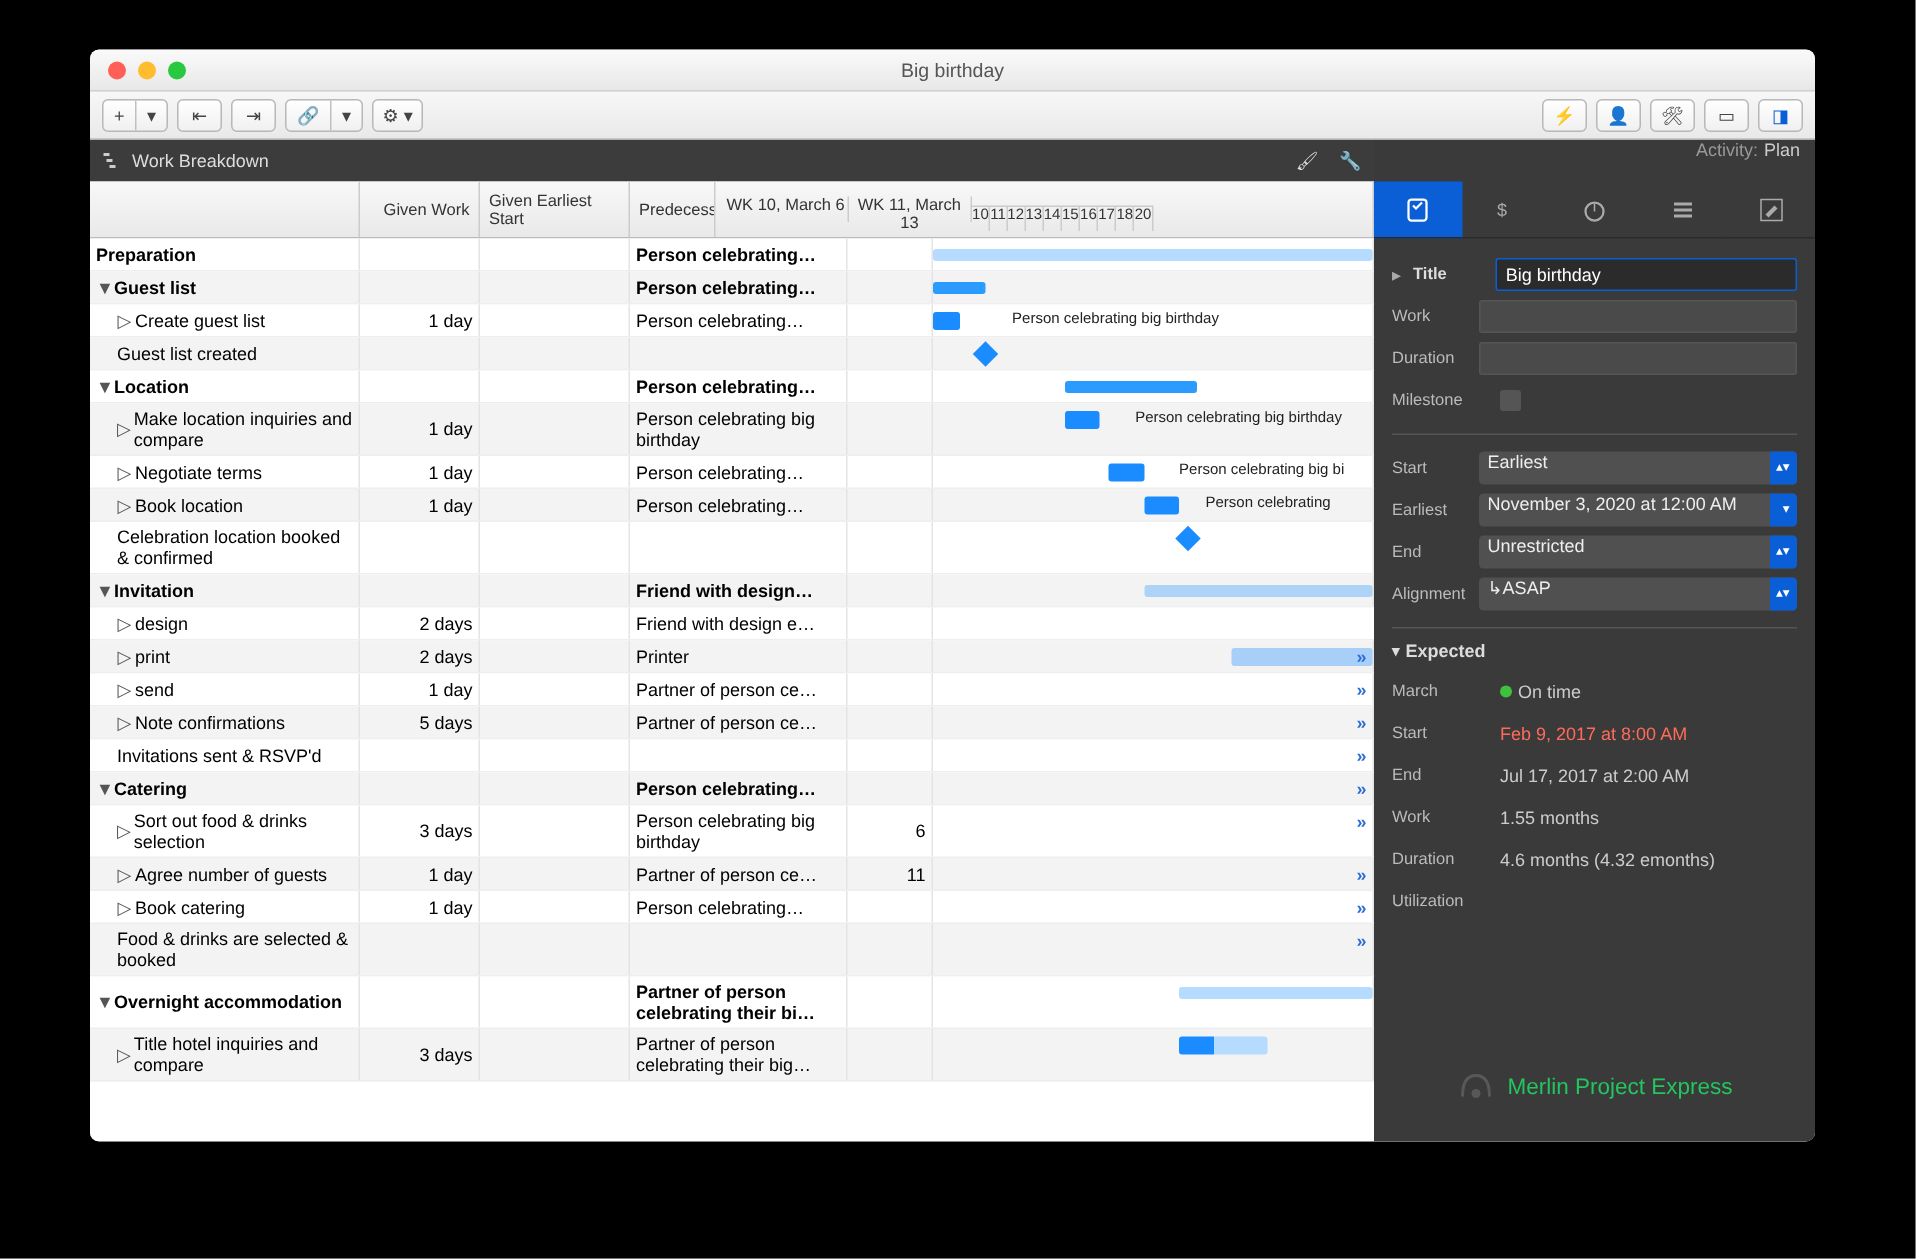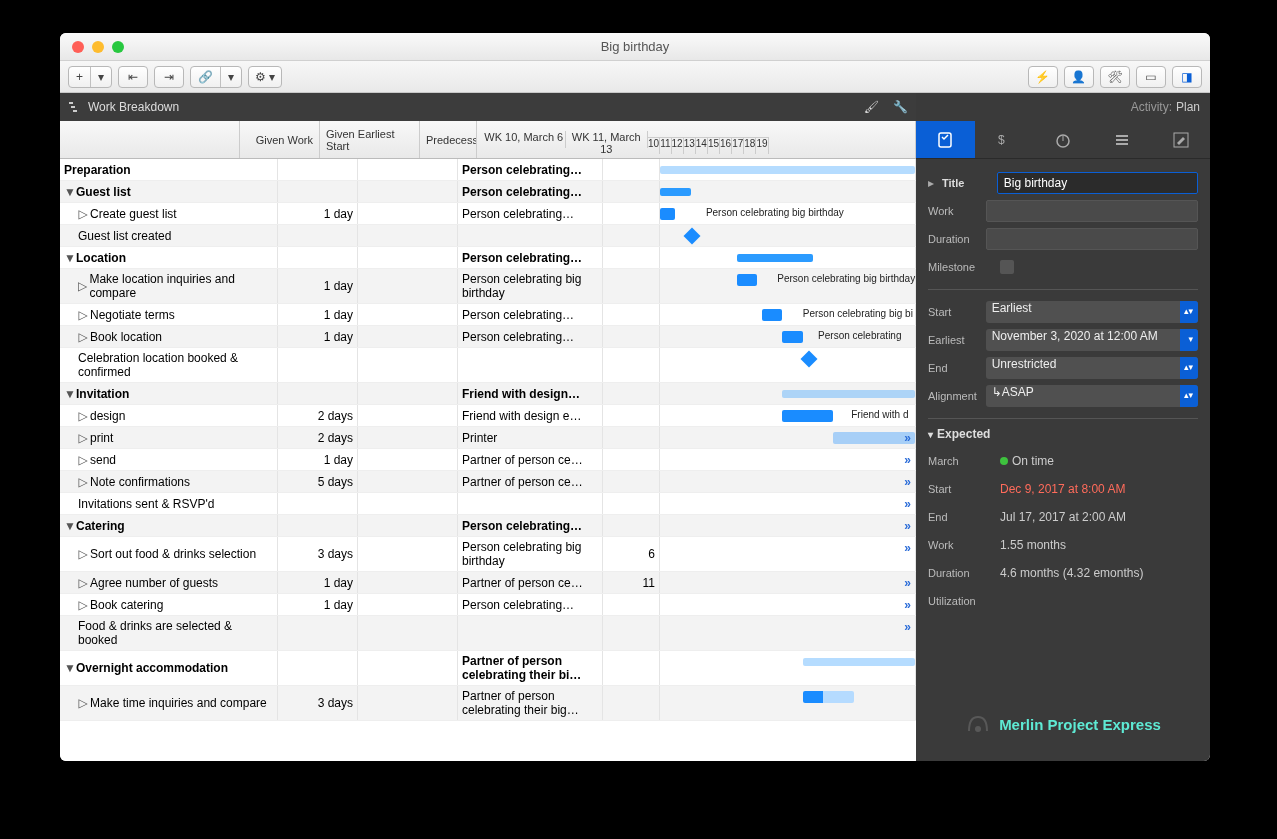--- a/index.html
+++ b/index.html
@@ -27,53 +27,53 @@
 .timehdr { flex:1; display:flex; flex-direction:row; }
 .timehdr .wkrow { display:flex; height:17px; }
 .timehdr .wkrow > div { flex:1; border-right:1px solid #ccc; text-align:center; font-size:11px; }
 .timehdr .dayrow { display:flex; height:17px; border-top:1px solid #ccc;margin-top:12px; }
 .timehdr .dayrow > div { flex:1; border-right:1px solid #ccc; text-align:center; font-size:10px;}
 .rows { flex:1; overflow:auto; background:#fff; }
 .row { display:flex; min-height:22px; border-bottom:1px solid #eee; font-size:12px; align-items:stretch;}
 .row:nth-child(odd){ background:#fff; }
 .row:nth-child(even){ background:#f3f3f3; }
 .row .cell { border-right:1px solid #e4e4e4; padding:3px 4px; display:flex; align-items:center;}
-.row .c-name{width:218px;} .row .c-work{width:80px;justify-content:flex-end;} .row .c-start{width:100px;} .row .c-res{width:145px; overflow:hidden;} .row .c-pred{width:57px;justify-content:flex-end;}
+.row .c-name{width:180px;} .row .c-work{width:80px;justify-content:flex-end;} .row .c-start{width:100px;} .row .c-res{width:145px; overflow:hidden;} .row .c-pred{width:57px;justify-content:flex-end;}
 .row.bold { font-weight:600; }
 .row .c-gantt { flex:1; position:relative; }
 .disclosure{display:inline-block;width:10px;text-align:center;margin-right:2px;color:#555;}
 .indent1{padding-left:18px!important;}
 .bar{position:absolute;height:12px;top:5px;background:#1a8cff;border-radius:2px;}
 .bar.summary{height:8px;top:7px;background:#2b9bff;}
 .bar.light{opacity:0.35;}
 .milestone{position:absolute;width:12px;height:12px;top:5px;background:#1a8cff;transform:rotate(45deg);}
 .barlabel{position:absolute;font-size:10px;color:#222;white-space:nowrap;top:4px;}
 .more{position:absolute;right:4px;top:4px;color:#2b6cd8;font-weight:bold;}
 .inspector { width:294px; background:#3a3a3a; color:#ccc; display:flex; flex-direction:column; font-size:12px; }
-.inspheader { height:28px; display:flex; align-items:center; justify-content:flex-end; padding:0 10px; font-size:12px;}
+.inspheader { height:28px; display:flex; justify-content:flex-end; padding:0 10px; font-size:12px;}
 .inspheader .lab{color:#999;margin-right:4px;}
 .insptabs { height:38px; display:flex; }
 .insptabs > div { flex:1; display:flex; align-items:center; justify-content:center; border-bottom:1px solid #2a2a2a;}
 .insptabs > div.active { background:#0a5fd6; }
 .ficon{width:18px;height:18px;}
 .fields { padding:10px 12px; }
 .frow { display:flex; align-items:center; min-height:28px; gap:8px;}
 .frow .flab { width:64px; color:#bbb; font-size:11px; }
 .frow .fval { flex:1; }
 .finput { background:#2b2b2b; border:1px solid #0a5fd6; color:#fff; height:22px; width:100%; padding:0 6px; font-size:12px; border-radius:2px;}
 .finput.dim { border-color:#555; background:#4a4a4a; }
 .fselect { background:#505050; color:#eee; height:22px; width:100%; border:none; border-radius:3px; padding:0 6px; font-size:12px; position:relative;}
 .fselect::after{content:"";position:absolute;right:0;top:0;width:18px;height:100%;background:#0a5fd6;border-radius:0 3px 3px 0;}
 .fselect .arr{position:absolute;right:5px;top:5px;color:#fff;font-size:9px;z-index:1;}
 .divider{height:1px;background:#555;margin:8px 0;}
 .sect{display:flex;align-items:center;font-weight:600;color:#ddd;margin:6px 0;text-align:right;}
 .sect::before{content:"▾";margin-right:4px;font-size:10px;}
 .status-dot{display:inline-block;width:8px;height:8px;border-radius:4px;background:#3ec23e;margin-right:4px;}
 .red{color:#ff6b5b;}
-.brand{margin-top:auto;padding:24px 0;display:flex;align-items:center;justify-content:center;gap:8px;color:#5eead4;font-size:15px;font-weight:700;}
+.brand{margin-top:auto;padding:24px 0;display:flex;align-items:center;justify-content:center;gap:8px;color:#22c55e;font-size:15px;font-weight:400;}
 .brand svg{opacity:0.5;}
 .chk{display:inline-block;width:14px;height:14px;background:#555;border-radius:2px;}
 </style>
 </head>
 <body>
 
 <div class="window">
   <div class="titlebar">
     <div class="traffic">
       <div class="dot red"></div>
@@ -131,21 +131,21 @@
           <div class="dayrow" id="dayrow">
               <div>10</div>
               <div>11</div>
               <div>12</div>
               <div>13</div>
               <div>14</div>
               <div>15</div>
               <div>16</div>
               <div>17</div>
               <div>18</div>
-              <div>19</div>
+              <div>20</div>
             </div>
         </div>
       </div>
 
       <div class="rows" id="rows">
           <div class="row bold">
             <div class="cell c-name indent0">
               <span>Preparation</span>
             </div>
             <div class="cell c-work"></div>
@@ -277,24 +277,20 @@
           </div>
           <div class="row">
             <div class="cell c-name indent1">
               <span class="disclosure">▷</span>
               <span>design</span>
             </div>
             <div class="cell c-work">2 days</div>
             <div class="cell c-start"></div>
             <div class="cell c-res">Friend with design e…</div>
             <div class="cell c-pred"></div>
-            <div class="cell c-gantt">
-              <div class="bar" style="left: 48%; width: 20%;"></div>
-              <div class="barlabel" style="left: 75%;">Friend with d</div>
-            </div>
           </div>
           <div class="row">
             <div class="cell c-name indent1">
               <span class="disclosure">▷</span>
               <span>print</span>
             </div>
             <div class="cell c-work">2 days</div>
             <div class="cell c-start"></div>
             <div class="cell c-res">Printer</div>
             <div class="cell c-pred"></div>
@@ -414,21 +410,21 @@
             <div class="cell c-start"></div>
             <div class="cell c-res" style="font-weight: 700;">Partner of person celebrating their bi…</div>
             <div class="cell c-pred"></div>
             <div class="cell c-gantt">
               <div class="bar summary light" style="left: 56%; width: 44%;"></div>
             </div>
           </div>
           <div class="row">
             <div class="cell c-name indent1">
               <span class="disclosure">▷</span>
-              <span>Make time inquiries and compare</span>
+              <span>Title hotel inquiries and compare</span>
             </div>
             <div class="cell c-work">3 days</div>
             <div class="cell c-start"></div>
             <div class="cell c-res">Partner of person celebrating their big…</div>
             <div class="cell c-pred"></div>
             <div class="cell c-gantt">
               <div class="bar" style="left: 56%; width: 20%; background: linear-gradient(90deg, rgb(26, 140, 255) 40%, rgb(181, 219, 255) 40%);"></div>
             </div>
           </div>
         </div>
@@ -508,21 +504,21 @@
             <div class="fselect"><span>↳ASAP</span><span class="arr">▴▾</span></div>
           </div>
         <div class="divider"></div>
         <div class="sect">Expected</div>
         <div class="frow">
             <span class="flab">March</span>
             <span class="fval"><span class="status-dot"></span><span>On time</span></span>
           </div>
         <div class="frow">
             <span class="flab">Start</span>
-            <span class="fval red">Dec 9, 2017 at 8:00 AM</span>
+            <span class="fval red">Feb 9, 2017 at 8:00 AM</span>
           </div>
         <div class="frow">
             <span class="flab">End</span>
             <span class="fval">Jul 17, 2017 at 2:00 AM</span>
           </div>
         <div class="frow">
             <span class="flab">Work</span>
             <span class="fval">1.55 months</span>
           </div>
         <div class="frow">

